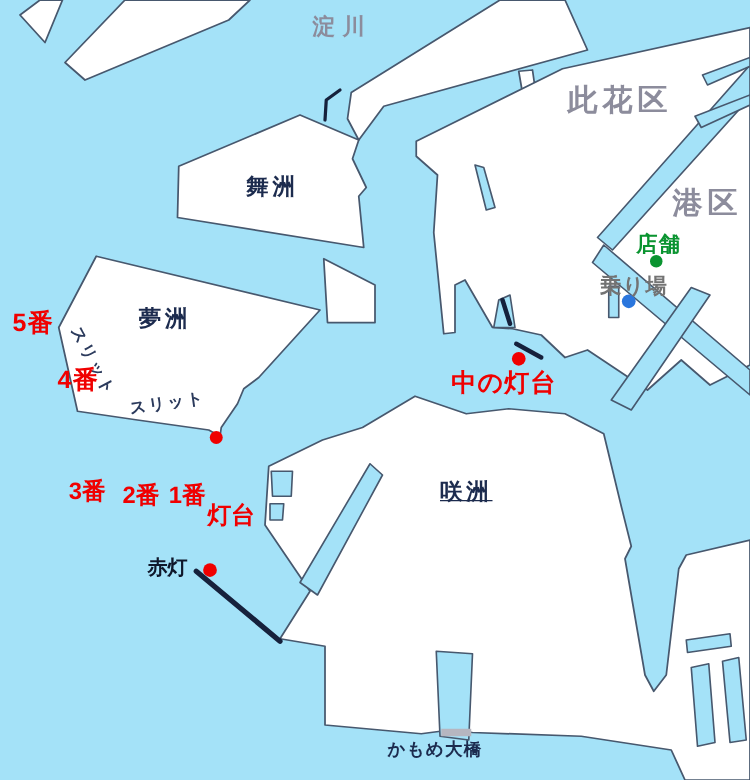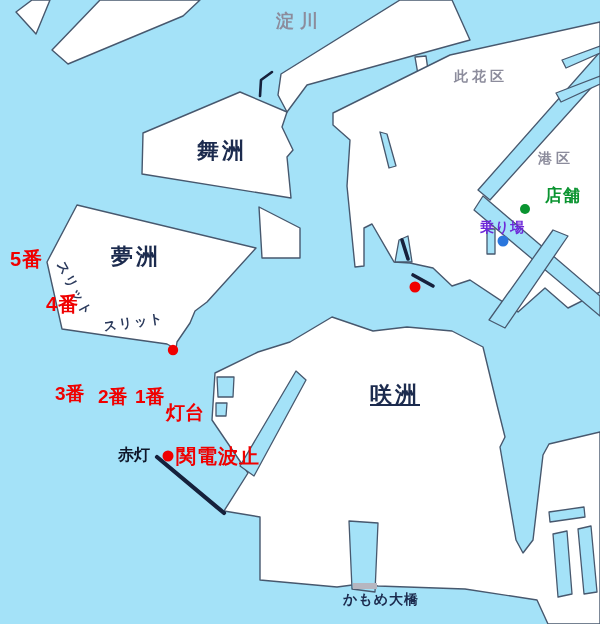--- a/index.html
+++ b/index.html
@@ -4,30 +4,30 @@
 <style>
   html,body{margin:0;padding:0;background:#fff;}
   #stage{
     position:relative;width:600px;height:624px;overflow:hidden;
     font-family:"Liberation Sans","DejaVu Sans",sans-serif;
   }
   #stage svg{position:absolute;left:0;top:0;}
   .land{fill:#ffffff;stroke:#47586e;stroke-width:1.4;stroke-linejoin:round;}
   .carve{fill:#a4e2f8;stroke:#47586e;stroke-width:1.3;stroke-linejoin:round;}
   .lbl{position:absolute;white-space:nowrap;line-height:1;}
-  .ward{color:#8c8c9c;font-size:14px;font-weight:600;letter-spacing:4px;}
+  .ward{color:#8c8c9c;font-size:24px;font-weight:600;letter-spacing:4px;}
   .river{color:#8c8c9c;font-size:18px;font-weight:600;letter-spacing:6px;}
-  .island{color:#1c2b4e;font-size:22px;font-weight:bold;letter-spacing:3px;}
+  .island{color:#1c2b4e;font-size:18px;font-weight:bold;letter-spacing:3px;}
   .spot{color:#f00000;font-size:19px;font-weight:bold;margin-top:46px;}
   .spot-lg{color:#f00000;font-size:20px;font-weight:bold;letter-spacing:1px;}
   .slit{color:#2b3a5c;font-size:13px;font-weight:600;letter-spacing:2px;}
   .navy-sm{color:#0f172a;font-size:16px;font-weight:600;}
   .bridge-lbl{color:#1c2b4e;font-size:14px;font-weight:bold;letter-spacing:1px;}
-  .shop{color:#0a9430;font-size:17px;font-weight:bold;letter-spacing:1px;margin-left:36px;}
-  .boarding{color:#6d28d9;font-size:14px;font-weight:bold;letter-spacing:1px;}
+  .shop{color:#0a9430;font-size:17px;font-weight:bold;letter-spacing:1px;}
+  .boarding{color:#737373;font-size:17px;font-weight:bold;letter-spacing:1px;}
   .rot-center{transform:translate(-50%,-50%);}
 </style>
 </head>
 <body>
 
 <div id="stage">
 
   <svg width="600" height="624" viewBox="0 0 600 624">
 
     <rect x="0" y="0" width="600" height="624" fill="#a4e2f8"></rect>
@@ -69,38 +69,38 @@
     <line x1="413" y1="275" x2="433" y2="286" stroke="#16213c" stroke-width="3.6" stroke-linecap="round"></line>
     <line x1="157" y1="457" x2="224" y2="513" stroke="#16213c" stroke-width="4.2" stroke-linecap="round"></line>
 
     <circle cx="173" cy="350" r="5.2" fill="#f00000"></circle>
     <circle cx="415" cy="287" r="5.5" fill="#f00000"></circle>
     <circle cx="168" cy="456" r="5.5" fill="#f00000"></circle>
     <circle cx="525" cy="209" r="5" fill="#0a9430"></circle>
     <circle cx="503" cy="241" r="5.5" fill="#2a76dd"></circle>
   </svg>
 
-  <div class="lbl river" style="left:276px;top:12px;">淀川</div>
+  <div class="lbl river" style="left:250px;top:12px;">淀川</div>
   <div class="lbl ward" style="left:454px;top:69px;">此花区</div>
   <div class="lbl ward" style="left:538px;top:151px;">港区</div>
   <div class="lbl island" style="left:197px;top:140px;">舞洲</div>
   <div class="lbl island" style="left:111px;top:246px;">夢洲</div>
-  <div class="lbl island" style="left:370px;top:384px;text-decoration:underline;">咲洲</div>
+  <div class="lbl island" style="left:352px;top:384px;text-decoration:underline;">咲洲</div>
 
   <div class="lbl slit rot-center" style="left:75px;top:289px;transform:translate(-50%,-50%) rotate(62deg);">スリット</div>
   <div class="lbl slit rot-center" style="left:134px;top:322px;transform:translate(-50%,-50%) rotate(-8deg);">スリット</div>
 
   <div class="lbl spot-lg" style="left:10px;top:249px;">5番</div>
   <div class="lbl spot-lg" style="left:31px;top:294px;margin-left:15px;">4番</div>
   <div class="lbl spot" style="left:55px;top:338px;">3番</div>
   <div class="lbl spot" style="left:98px;top:341px;">2番</div>
   <div class="lbl spot" style="left:135px;top:341px;">1番</div>
   <div class="lbl spot" style="left:166px;top:357px;text-align:right;">灯台</div>
 
+  <div class="lbl spot-lg" style="left:361px;top:297px;">中の灯台</div>
 
   <div class="lbl navy-sm" style="left:118px;top:447px;">赤灯</div>
-  <div class="lbl spot-lg" style="left:176px;top:446px;">関電波止</div>
 
   <div class="lbl shop" style="left:509px;top:187px;">店舗</div>
   <div class="lbl boarding" style="left:480px;top:220px;">乗り場</div>
 
-  <div class="lbl bridge-lbl" style="left:343px;top:592px;">かもめ大橋</div>
+  <div class="lbl bridge-lbl" style="left:310px;top:592px;">かもめ大橋</div>
 </div>
 
 </body></html>

